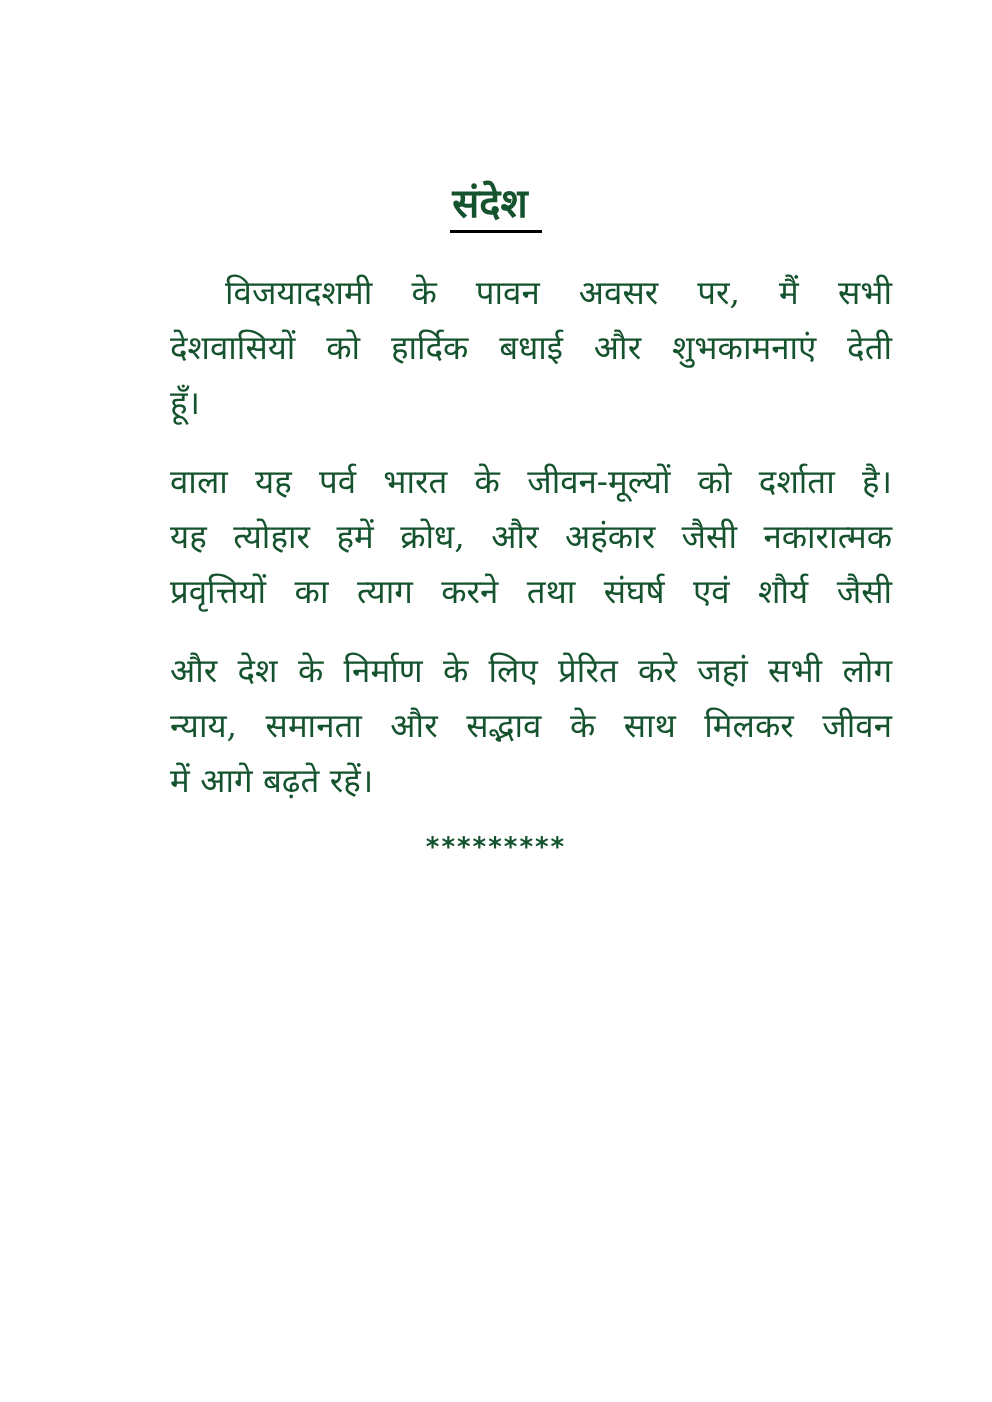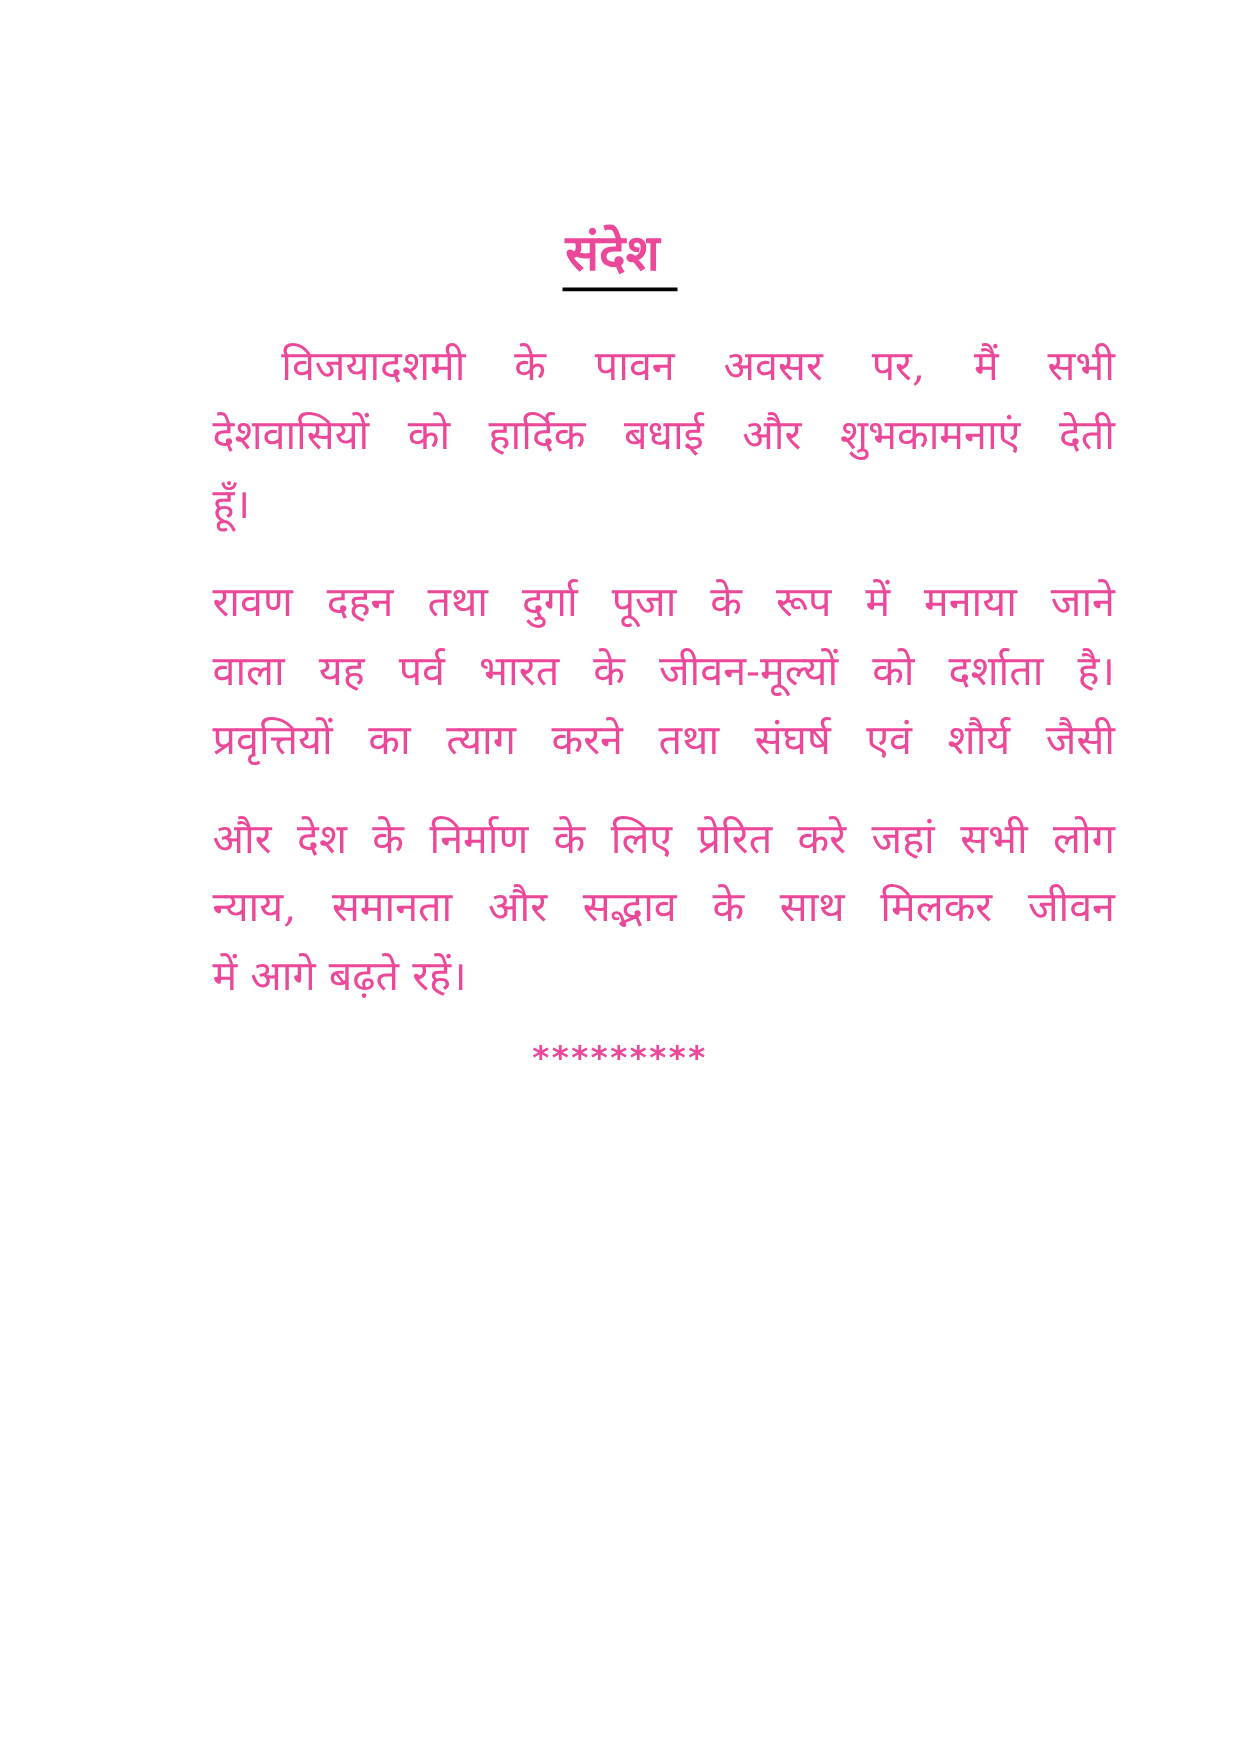--- a/index.html
+++ b/index.html
@@ -5,21 +5,21 @@
   html, body {
     margin: 0;
     padding: 0;
     background: #ffffff;
   }
   .page {
     position: relative;
     width: 992px;
     height: 1402px;
     background: #ffffff;
-    color: #ec4899;
+    color: #14532d;
     font-family: "DejaVu Serif", "Liberation Serif", serif;
     overflow: hidden;
     box-sizing: border-box;
   }
   .title-wrap {
     margin-top: 178px;
     text-align: center;
   }
   .title {
     display: inline-block;
@@ -71,22 +71,22 @@
   </div>
 
   <div class="body-text">
 
   <div class="paragraph">
         <div class="line first">विजयादशमी के पावन अवसर पर, मैं सभी</div>
         <div class="line">देशवासियों को हार्दिक बधाई और शुभकामनाएं देती</div>
         <div class="line last">हूँ।</div>
       </div>
       <div class="paragraph">
-        <div class="line">रावण दहन तथा दुर्गा पूजा के रूप में मनाया जाने</div>
         <div class="line">वाला यह पर्व भारत के जीवन-मूल्यों को दर्शाता है।</div>
+        <div class="line">यह त्योहार हमें क्रोध, और अहंकार जैसी नकारात्मक</div>
         <div class="line">प्रवृत्तियों का त्याग करने तथा संघर्ष एवं शौर्य जैसी</div>
       </div>
       <div class="paragraph">
         <div class="line">और देश के निर्माण के लिए प्रेरित करे जहां सभी लोग</div>
         <div class="line">न्याय, समानता और सद्भाव के साथ मिलकर जीवन</div>
         <div class="line last">में आगे बढ़ते रहें।</div>
       </div>
     </div>
 
   <div class="footer-wrap">

